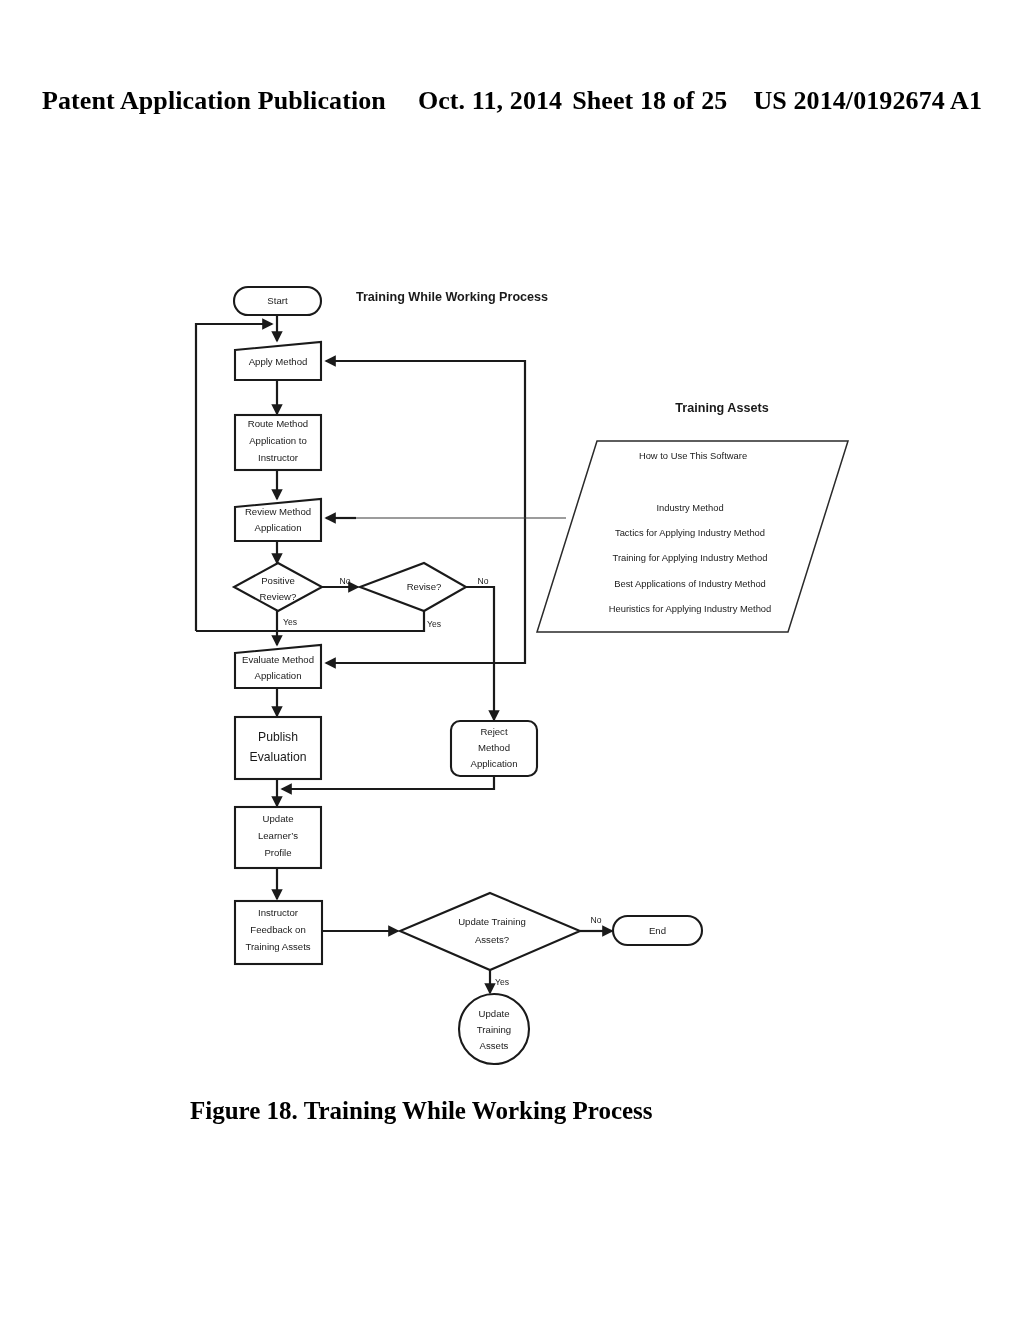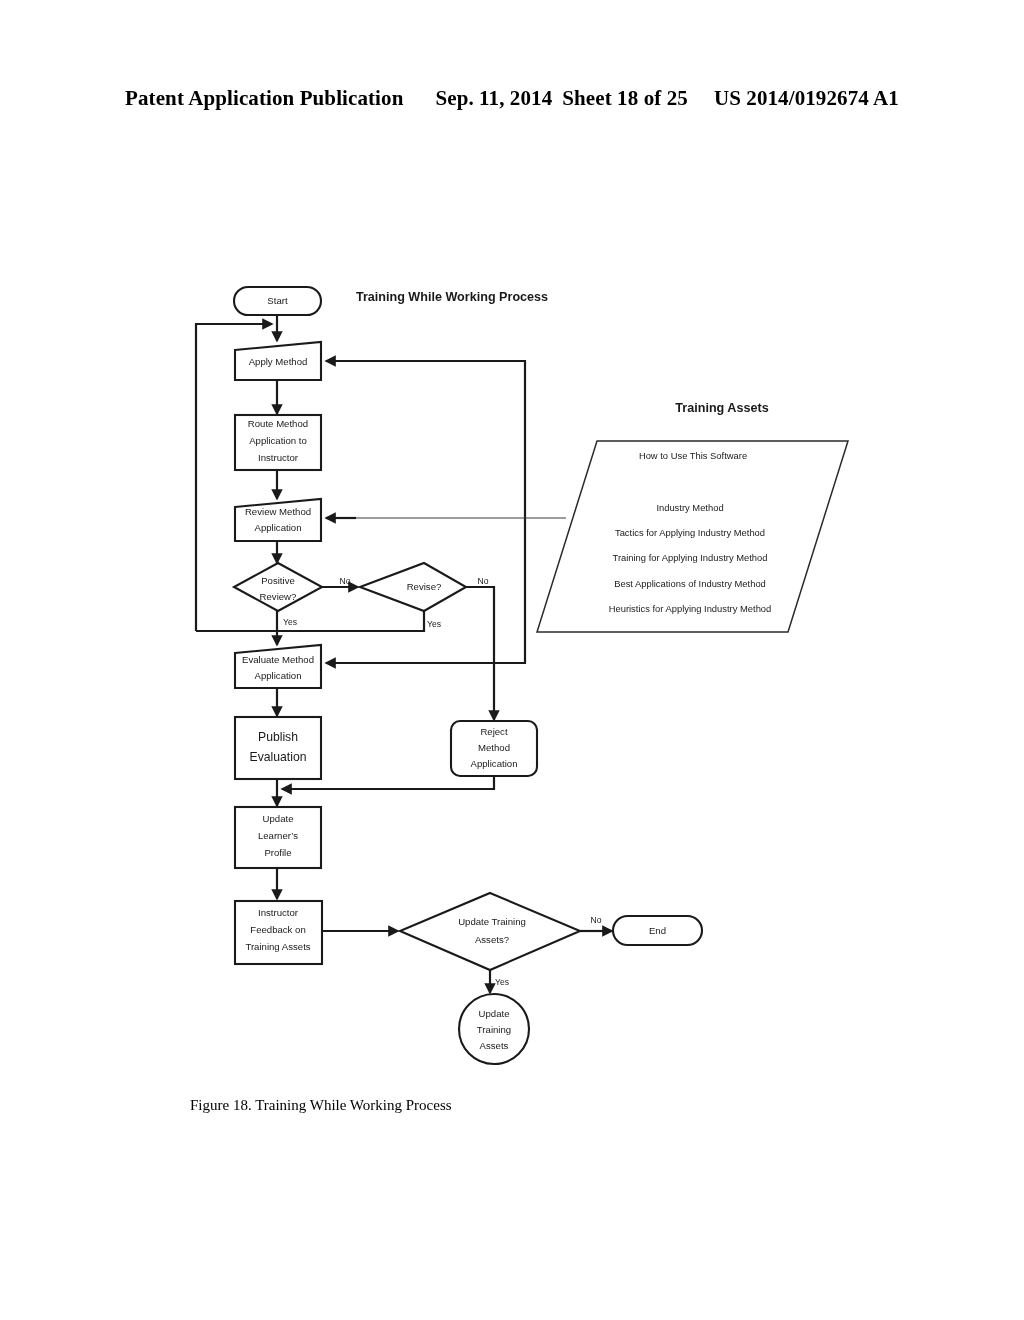--- a/index.html
+++ b/index.html
@@ -26,37 +26,37 @@
   .pub-header {
     position: absolute;
     top: 86px;
     left: 0;
     width: 1024px;
     display: flex;
     justify-content: center;
     align-items: baseline;
     font-family: "Liberation Serif", serif;
     font-weight: bold;
-    font-size: 21px;
+    font-size: 26px;
     letter-spacing: 0.1px;
     white-space: nowrap;
   }
   .pub-header .seg { display: inline-block; }
   .pub-header .gap-lg { width: 32px; display: inline-block; }
   .pub-header .gap-sm { width: 10px; display: inline-block; }
   .pub-header .gap-md { width: 26px; display: inline-block; }
 
   
   .fig-caption {
     position: absolute;
     top: 1097px;
     left: 190px;
     font-family: "Liberation Serif", serif;
-    font-weight: normal;
-    font-size: 15px;
+    font-weight: bold;
+    font-size: 25px;
     white-space: nowrap;
   }
 
   
   #flow-svg {
     position: absolute;
     top: 0;
     left: 0;
     width: 1024px;
     height: 1320px;
@@ -119,21 +119,21 @@
   }
 </style>
 </head>
 <body>
 
 <div class="page">
 
   <div class="pub-header">
     <span class="seg">Patent Application Publication</span>
     <span class="gap-lg"></span>
-    <span class="seg">Sep. 11, 2014</span>
+    <span class="seg">Oct. 11, 2014</span>
     <span class="gap-sm"></span>
     <span class="seg">Sheet 18 of 25</span>
     <span class="gap-md"></span>
     <span class="seg">US 2014/0192674 A1</span>
   </div>
 
   <svg id="flow-svg" viewBox="0 0 1024 1320">
     <defs>
       <marker id="arrow" viewBox="0 0 10 10" refX="8.6" refY="5" markerWidth="5.2" markerHeight="5.2" orient="auto-start-reverse">
         <path d="M 0 0 L 10 5 L 0 10 z" fill="#1a1a1a"></path>

